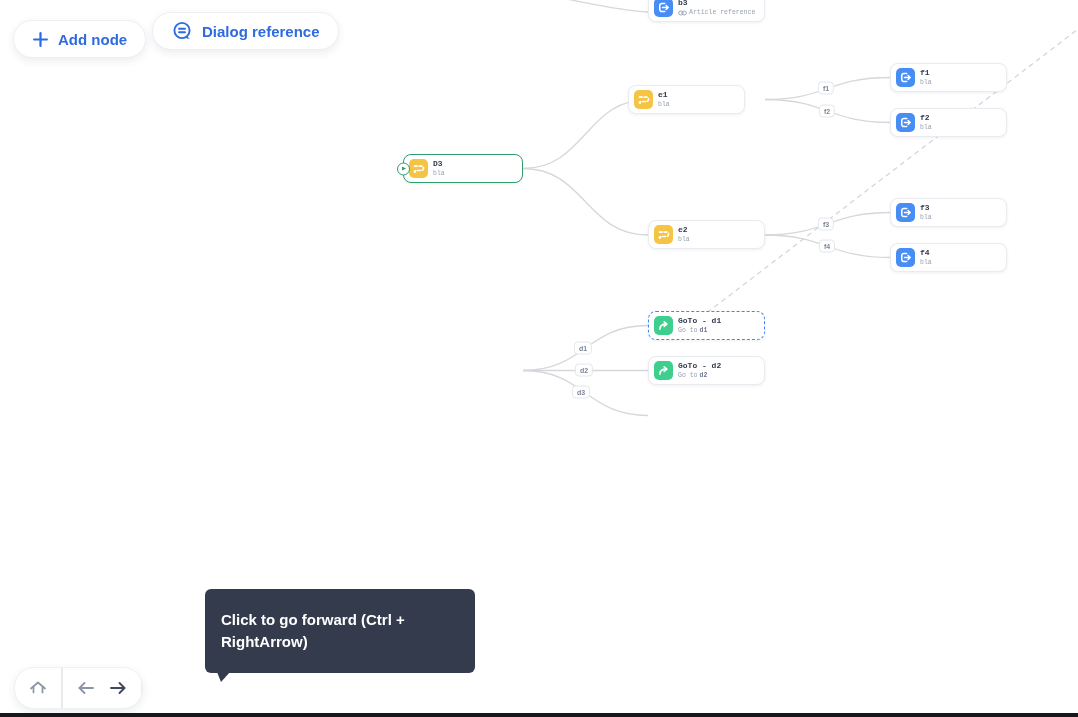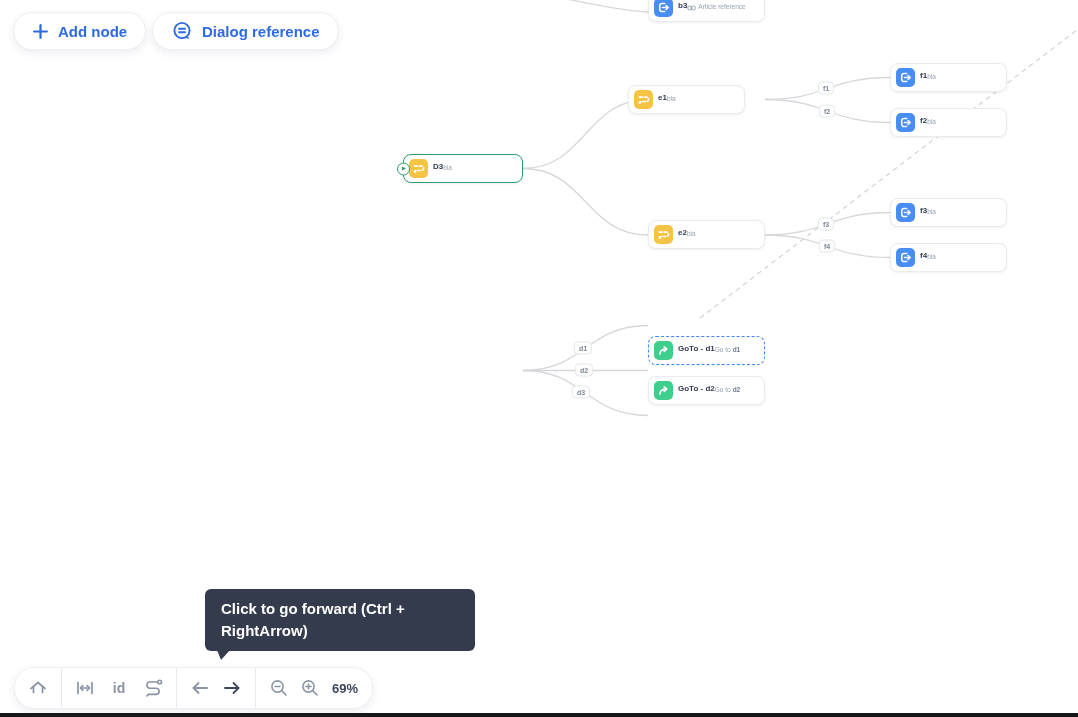--- a/index.html
+++ b/index.html
@@ -19,27 +19,27 @@
     font-size:7px;line-height:1;color:#7d8698;padding:2px 4px;font-weight:600;
   }
   
   .node{
     position:absolute;width:117px;height:29px;box-sizing:border-box;
     background:#fff;border:1px solid #e9ebf0;border-radius:8px;
     box-shadow:0 1px 3px rgba(40,50,70,.08);
     display:flex;align-items:center;gap:5px;padding:0 6px 0 5px;
   }
   .node.start{width:120px;border:1.5px solid #2f9d6e;}
-  .node.selected{border:1.5px dashed #4285f4;margin-top:25px;}
+  .node.selected{border:1.5px dashed #4285f4;}
   .nicon{width:19px;height:19px;border-radius:5px;flex:none;
     display:flex;align-items:center;justify-content:center;}
   .nicon.blue{background:#478df3;}
   .nicon.yellow{background:#f6c445;}
   .nicon.green{background:#3ecf8e;}
-  .ncol{display:flex;flex-direction:row;justify-content:center;min-width:0;}
+  .ncol{display:flex;flex-direction:column;justify-content:center;min-width:0;font-family:Liberation Mono, monospace;}
   .ntitle{font-size:8px;font-weight:700;color:#333a4e;line-height:1;margin-bottom:3px;white-space:nowrap;}
   .nsub{font-size:6.5px;color:#98a1b1;line-height:1;display:flex;align-items:center;gap:2px;white-space:nowrap;}
   .nsub b{color:#6f7990;}
   .playbadge{
     position:absolute;left:-7.5px;top:50%;transform:translateY(-50%);
     width:13px;height:13px;box-sizing:border-box;background:#fff;
     border:1.5px solid #2f9d6e;border-radius:50%;
     display:flex;align-items:center;justify-content:center;
   }
   .playtri{width:0;height:0;border-top:2.8px solid transparent;border-bottom:2.8px solid transparent;
@@ -63,21 +63,21 @@
   .tdiv{width:1px;height:100%;background:#e8eaee;flex:none;}
   .tbtn{width:24px;height:24px;display:flex;align-items:center;justify-content:center;
     color:#8b94a5;cursor:pointer;flex:none;}
   .tbtn.active{color:#3d465c;}
   .idlabel{font-size:14px;font-weight:600;color:#8b94a5;}
   .zoomlabel{font-size:13px;font-weight:600;color:#3d465c;padding:0 3px;}
   
   .tooltip{
     position:absolute;left:205px;top:589px;width:270px;box-sizing:border-box;
     background:#333b4d;color:#fff;border-radius:6px;
-    font-size:15px;font-weight:700;line-height:22px;padding:9px 16px;
+    font-size:15px;font-weight:700;line-height:22px;padding:20px 16px;
   }
   .tooltip::after{
     content:"";position:absolute;left:12px;bottom:-9px;width:0;height:0;
     border-left:4px solid transparent;border-right:9px solid transparent;
     border-top:10px solid #333b4d;
   }
   .bottom-strip{position:absolute;left:0;right:0;bottom:0;height:4px;background:#17181c;}
 </style>
 </head>
 <body>
@@ -233,41 +233,41 @@
     </span>
     <span class="ncol">
       <span class="ntitle">GoTo - d1</span>
       <span class="nsub">
         <span>Go to</span>
           <b>d1</b>
       </span>
     </span>
   </div>
 
-  <div class="node" style="left:648px;top:376px">
+  <div class="node" style="left:648px;top:356px">
     <span class="nicon green">
       <svg width="13" height="13" viewBox="0 0 16 16" fill="none" stroke="#fff" stroke-width="1.9" stroke-linecap="round" stroke-linejoin="round">
         <path d="M3.5 12.5 C3.5 8 6.5 6.3 11.5 6.3"></path>
           <path d="M8.8 3.5 12.2 6.3 8.8 9.1"></path>
       </svg>
     </span>
     <span class="ncol">
       <span class="ntitle">GoTo - d2</span>
       <span class="nsub">
         <span>Go to</span>
           <b>d2</b>
       </span>
     </span>
   </div>
 
 
 
 </div>
 
-<button class="pill" style="left:13px;top:12px">
+<button class="pill" style="left:13px;top:20px">
   <svg width="17" height="17" viewBox="0 0 16 16" fill="none" stroke="#2e6ae0" stroke-width="2.1" stroke-linecap="round">
     <path d="M8 2 V14"></path>
       <path d="M2 8 H14"></path>
   </svg>
   <span>Add node</span>
 </button>
 
 <button class="pill" style="left:152px;top:12px">
   <svg width="22" height="22" viewBox="0 0 22 22" fill="none" stroke="#2e6ae0" stroke-width="1.9" stroke-linecap="round">
     <circle cx="11" cy="10.5" r="7.6"></circle>
@@ -286,70 +286,31 @@
   <div class="tgroup">
     <span class="tbtn">
       <svg width="20" height="20" viewBox="0 0 20 20" fill="none" stroke="currentColor" stroke-width="1.7" stroke-linecap="round" stroke-linejoin="round">
         <path d="M3 10.5 L10 4.5 L17 10.5"></path>
           <path d="M5.5 8.8 V14.5"></path>
           <path d="M14.5 8.8 V14.5"></path>
       </svg>
     </span>
   </div>
   <div class="tdiv"></div>
-  <div class="tgroup">
-    <span class="tbtn">
-      <svg width="20" height="20" viewBox="0 0 20 20" fill="none" stroke="currentColor" stroke-width="1.7" stroke-linecap="round" stroke-linejoin="round">
-        <path d="M3 4.5 V15.5"></path>
-          <path d="M17 4.5 V15.5"></path>
-          <path d="M5.6 10 H14.4"></path>
-        <path d="M7.8 7.7 5.5 10 7.8 12.3"></path>
-          <path d="M12.2 7.7 14.5 10 12.2 12.3"></path>
-      </svg>
-    </span>
-    <span class="tbtn">
-      <span class="idlabel">id</span>
-    </span>
-    <span class="tbtn">
-      <svg width="22" height="20" viewBox="0 0 22 20" fill="none" stroke="currentColor" stroke-width="1.6" stroke-linecap="round">
-        <circle cx="17.7" cy="4" r="1.8"></circle>
-        <path d="M15.6 4 H8 a3.1 3.1 0 0 0 0 6.2 h6 a3.1 3.1 0 0 1 0 6.2 H6.5"></path>
-        <path d="M6.5 16.4 L4.8 18"></path>
-      </svg>
-    </span>
-  </div>
   <div class="tdiv"></div>
   <div class="tgroup" style="gap:8px">
     <span class="tbtn">
       <svg width="20" height="16" viewBox="0 0 20 16" fill="none" stroke="currentColor" stroke-width="1.8" stroke-linecap="round" stroke-linejoin="round">
         <path d="M17 8 H3.5"></path>
           <path d="M8.5 3 3.5 8 8.5 13"></path>
       </svg>
     </span>
     <span class="tbtn active">
       <svg width="20" height="16" viewBox="0 0 20 16" fill="none" stroke="currentColor" stroke-width="1.8" stroke-linecap="round" stroke-linejoin="round">
         <path d="M3 8 H16.5"></path>
           <path d="M11.5 3 16.5 8 11.5 13"></path>
       </svg>
     </span>
   </div>
   <div class="tdiv"></div>
-  <div class="tgroup" style="gap:7px">
-    <span class="tbtn">
-      <svg width="20" height="20" viewBox="0 0 20 20" fill="none" stroke="currentColor" stroke-width="1.6" stroke-linecap="round">
-        <circle cx="8.5" cy="8.5" r="5.6"></circle>
-          <path d="M12.9 12.9 L17 17"></path>
-          <path d="M6 8.5 H11"></path>
-      </svg>
-    </span>
-    <span class="tbtn">
-      <svg width="20" height="20" viewBox="0 0 20 20" fill="none" stroke="currentColor" stroke-width="1.6" stroke-linecap="round">
-        <circle cx="8.5" cy="8.5" r="5.6"></circle>
-          <path d="M12.9 12.9 L17 17"></path>
-          <path d="M6 8.5 H11"></path>
-          <path d="M8.5 6 V11"></path>
-      </svg>
-    </span>
-    <span class="zoomlabel">69%</span>
-  </div>
 </div>
 
 <div class="bottom-strip"></div>
 
 </body></html>

